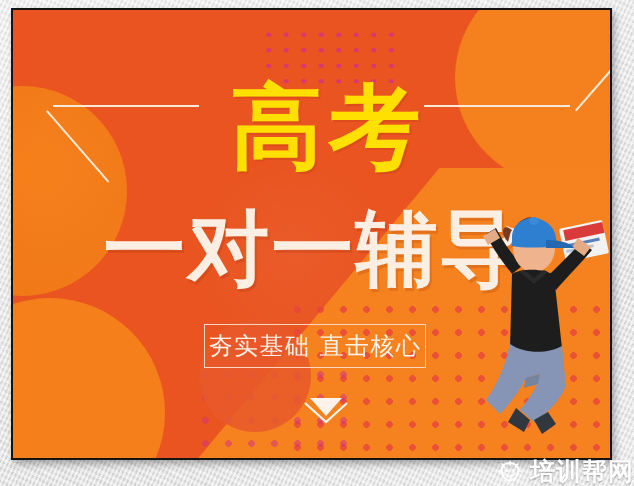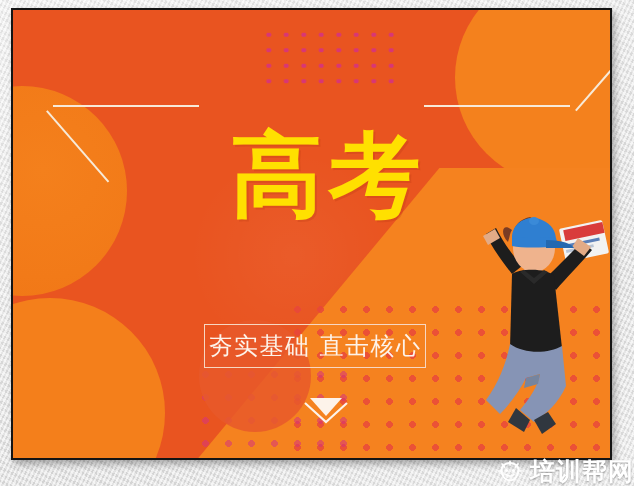--- a/index.html
+++ b/index.html
@@ -99,21 +99,20 @@
   .title-1{
     position:absolute;left:0;right:0;top:72px;
     text-align:center;
     font-family:"DejaVu Sans","Liberation Sans",sans-serif;
     font-weight:bold;
     font-size:92px;line-height:1;
     letter-spacing:6px;
     color:#ffe000;
     text-shadow:2px 2px 0 rgba(160,45,10,.18);
     padding-left:30px;
-    margin-top:48px;
   }
   .title-2{
     position:absolute;left:0;right:0;top:198px;
     text-align:center;
     font-family:"DejaVu Sans","Liberation Sans",sans-serif;
     font-weight:bold;
     font-size:82px;line-height:1;
     letter-spacing:2px;
     color:#fbeee2;
     text-shadow:2px 3px 0 rgba(150,45,12,.20);
@@ -175,20 +174,21 @@
 
       <div class="circle c-sub-soft"></div>
 
       <div class="stroke sl-h"></div>
       <div class="stroke sl-d"></div>
       <div class="stroke sr-h"></div>
       <div class="stroke sr-d"></div>
 
       <div id="headline">
         <div class="title-1">高考</div>
+        <div class="title-2">一对一辅导</div>
       </div>
 
       <div id="subtitle-box">
         <span id="subtitle-text">夯实基础  直击核心</span>
       </div>
 
       <svg id="down-arrow" viewBox="0 0 48 30">
         <polygon points="8,4 40,4 24,22" fill="#fdf3ea"></polygon>
         <polyline points="3,9 24,28 45,9" fill="none" stroke="#fdf3ea" stroke-width="2.2"></polyline>
       </svg>

